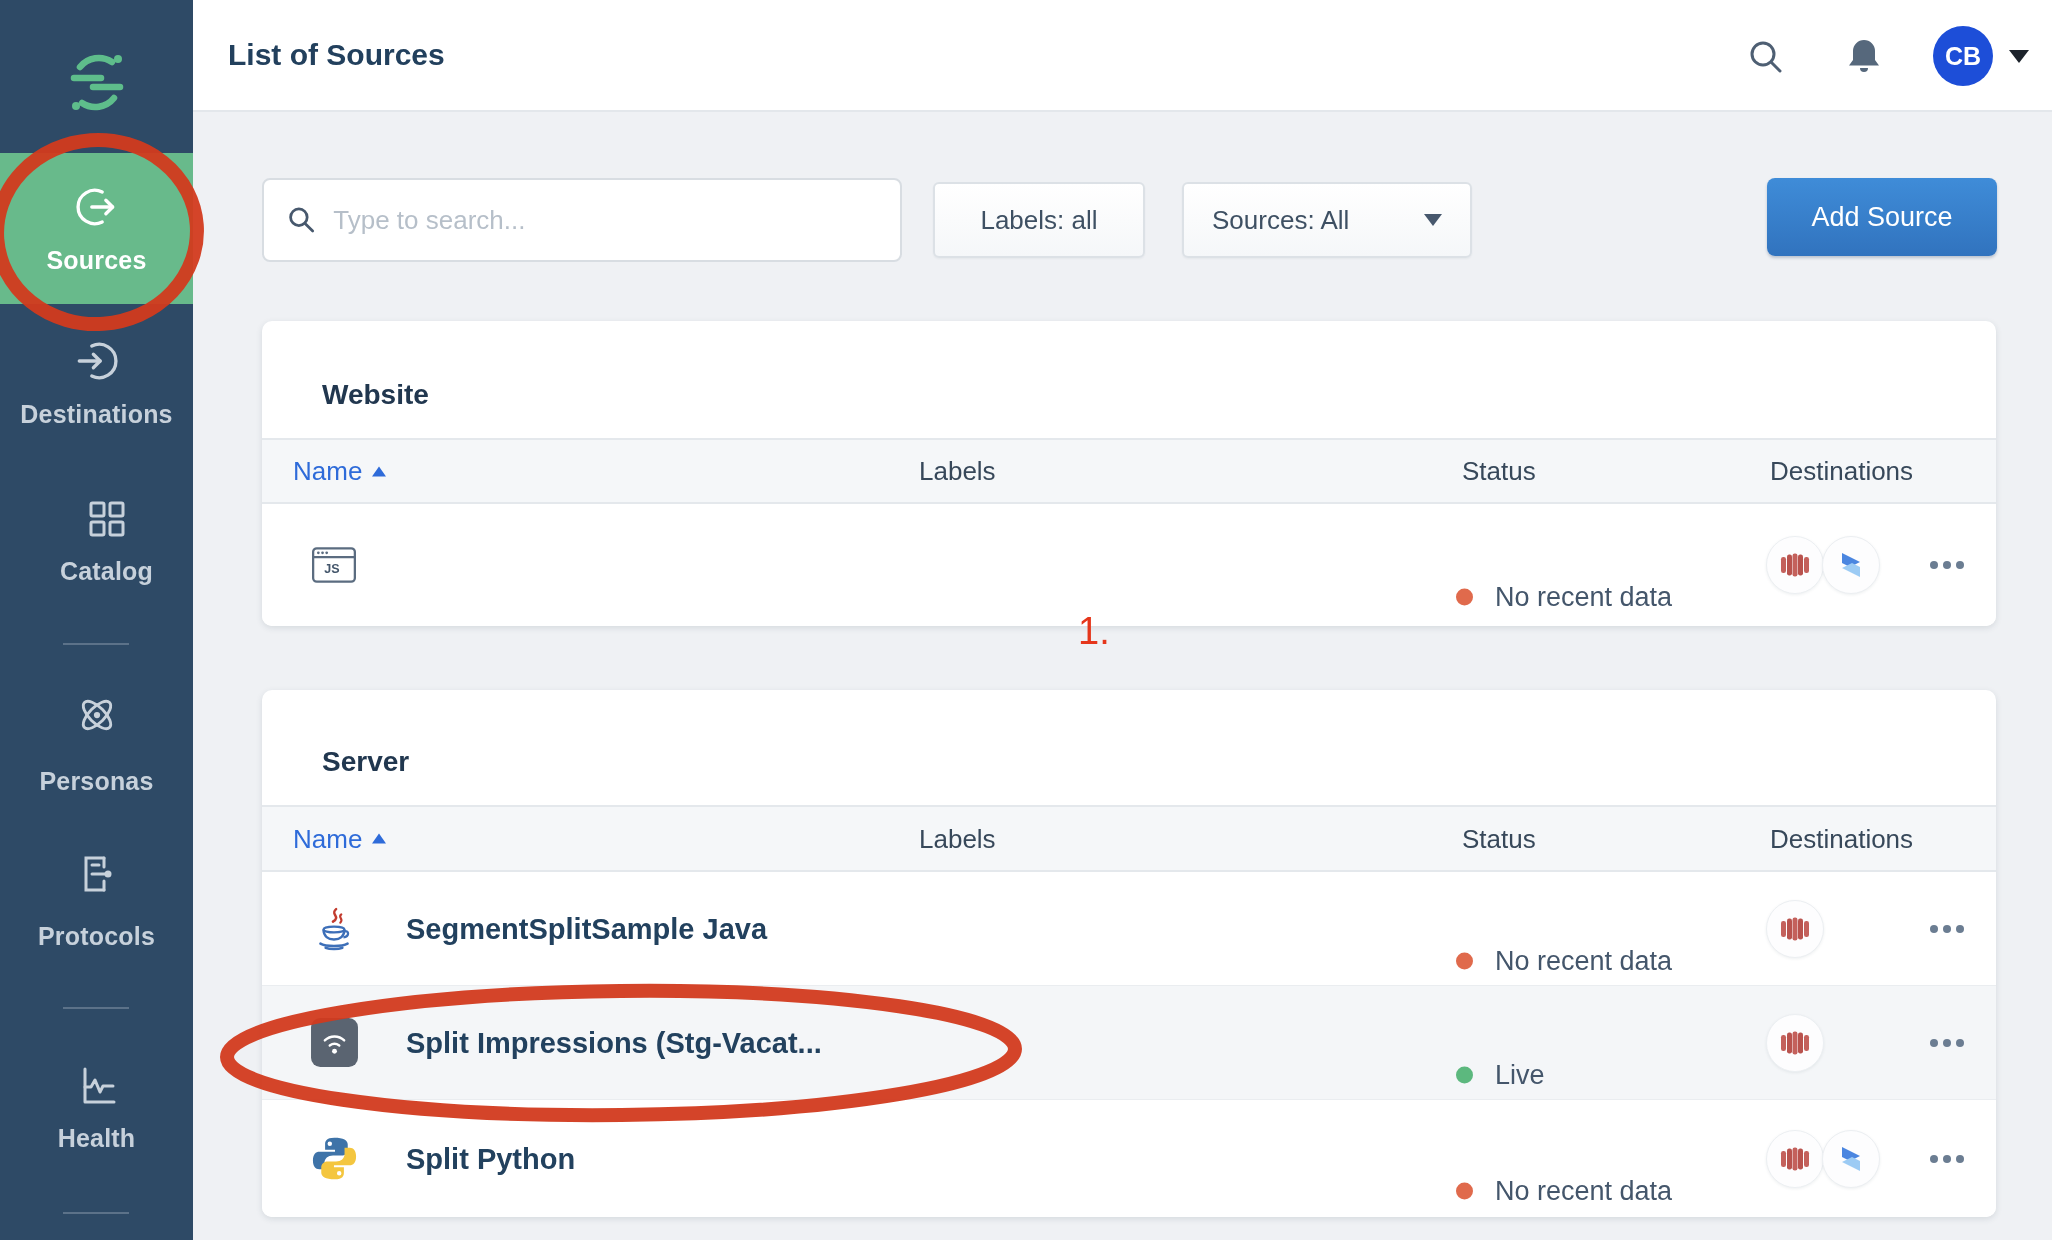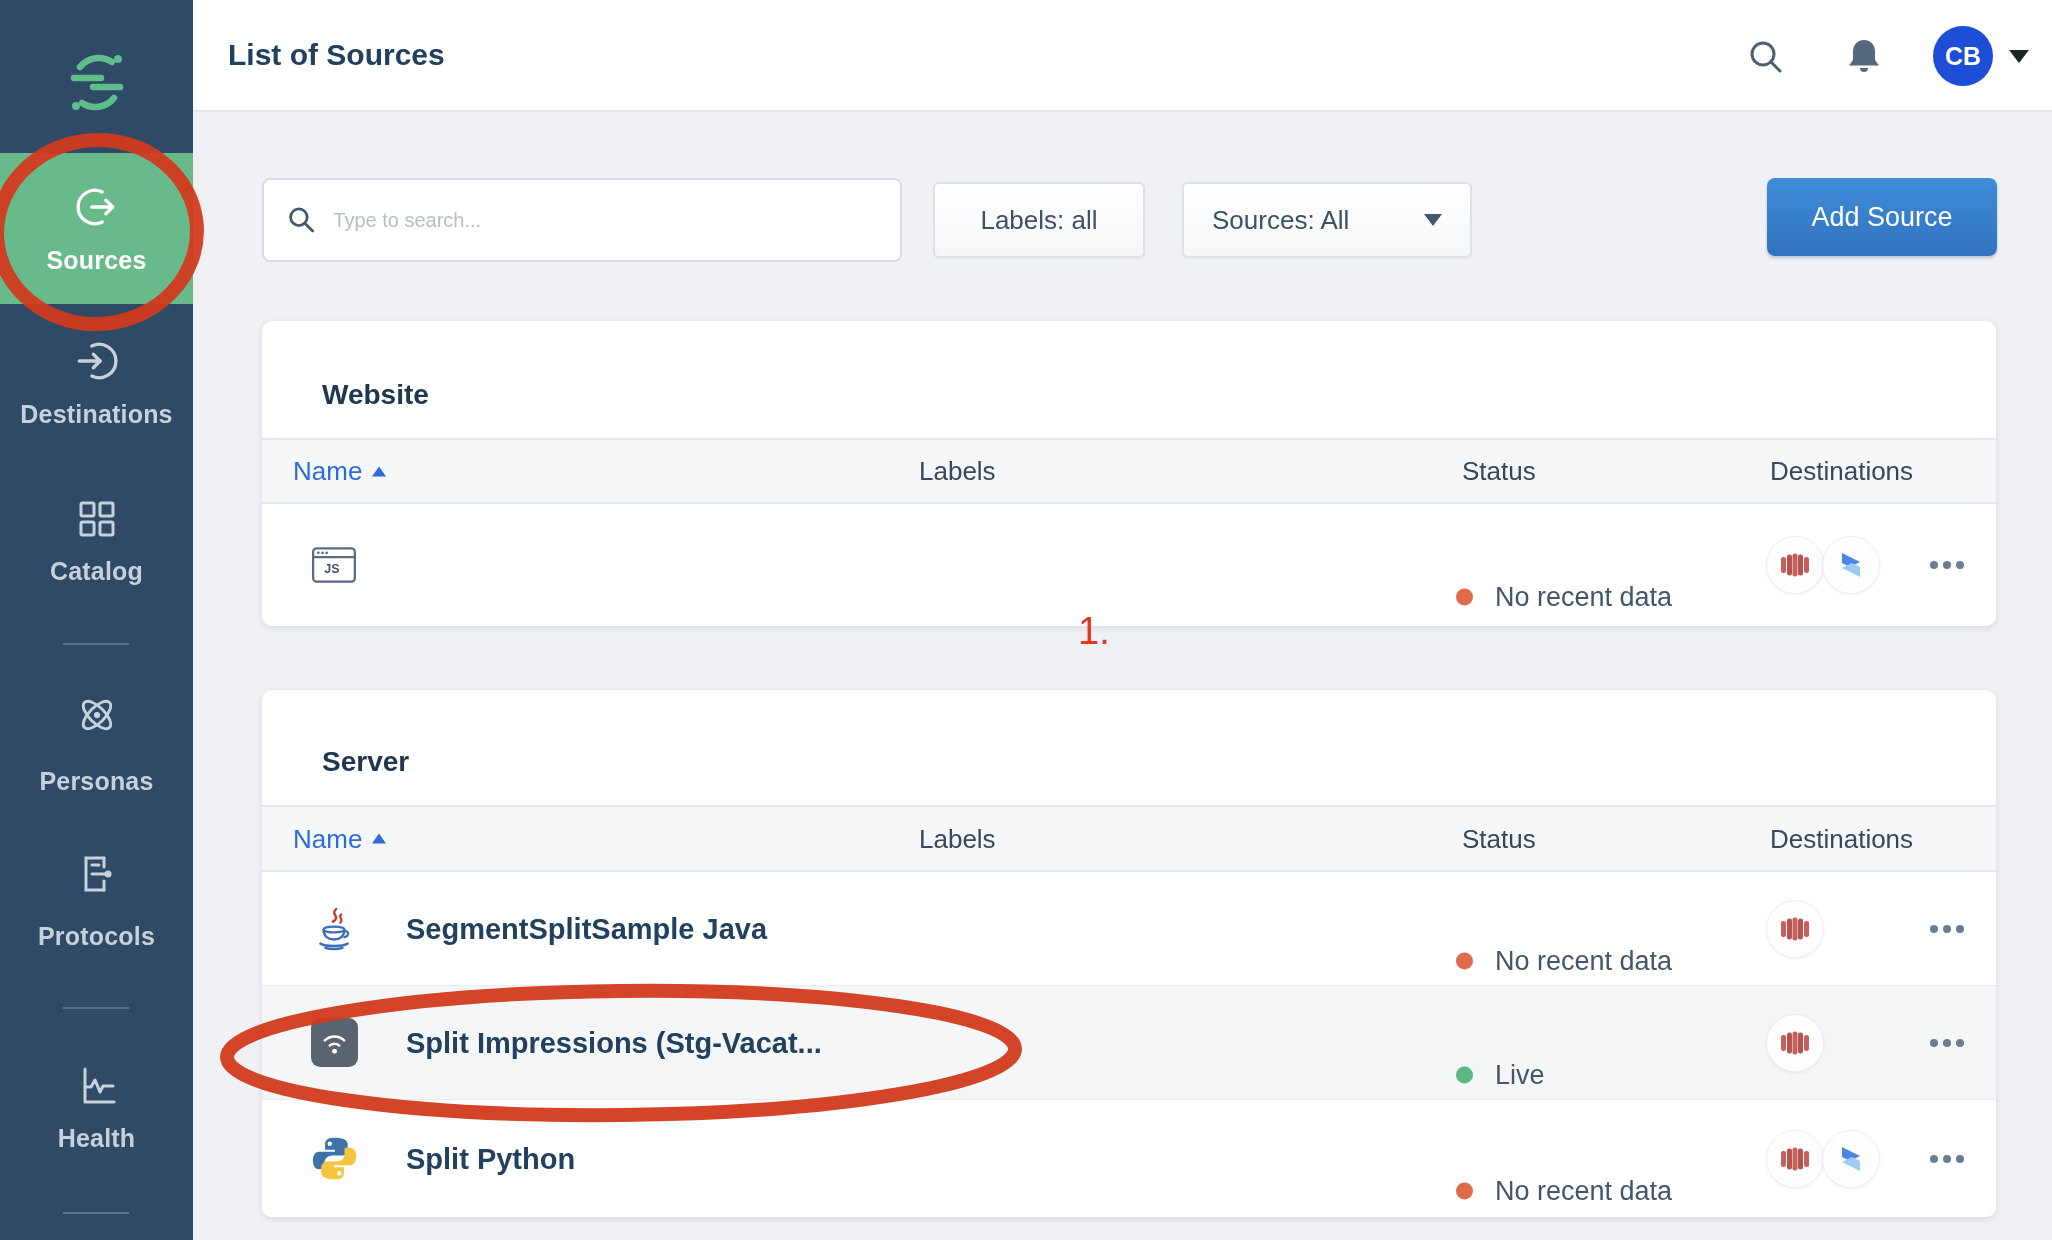--- a/index.html
+++ b/index.html
@@ -9,38 +9,38 @@
 
   
   .sidebar { position:absolute; left:0; top:0; width:193px; height:1240px; background:#2E4A66; z-index:5; }
   .logo { position:absolute; left:50%; transform:translateX(-50%); top:50px; width:64px; height:64px; }
   .nav-item { position:absolute; left:0; width:193px; display:flex; flex-direction:column; align-items:center; justify-content:center; gap:14px; cursor:pointer; }
   .nav-item .nav-label { font-size:25px; font-weight:600; color:#C7D1DB; letter-spacing:.2px; }
   .nav-item svg { display:block; }
   .nav-sources { top:153px; height:151px; background:#68BA8B; }
   .nav-sources .nav-label { color:#FFFFFF; }
   .nav-destinations { top:325px; height:115px; }
-  .nav-catalog { top:483px; height:115px; }
+  .nav-catalog { top:483px; height:115px;margin-left:10px; }
   .nav-personas { top:685px; height:115px;gap:27px; }
   .nav-protocols { top:843px; height:115px;gap:24px; }
   .nav-health { top:1050px; height:115px; }
   .side-divider { position:absolute; left:63px; width:66px; height:2px; background:#8494A6; opacity:.55; }
   .divider-1 { top:643px; } .divider-2 { top:1007px; } .divider-3 { top:1212px; }
 
   
   .header { position:absolute; left:193px; top:0; width:1859px; height:112px; background:#FFFFFF; border-bottom:2px solid #E3E7EB; z-index:2; }
   .page-title { position:absolute; left:35px; top:38px; font-size:30px; font-weight:600; color:#22405D; }
   .hdr-search { position:absolute; left:1553px; top:37px; width:40px; height:40px; cursor:pointer; }
   .hdr-bell { position:absolute; left:1650px; top:35px; width:42px; height:42px; cursor:pointer; }
   .avatar { position:absolute; left:1740px; top:26px; width:60px; height:60px; border-radius:50%; background:#1d4ed8; color:#FFFFFF; font-size:25px; font-weight:600; display:flex; align-items:center; justify-content:center; cursor:pointer; }
   .hdr-caret { position:absolute; left:1816px; top:50px; width:0; height:0; border-left:10px solid transparent; border-right:10px solid transparent; border-top:13px solid #1C232B; cursor:pointer; }
 
   
   .search-box { position:absolute; left:262px; top:178px; width:640px; height:84px; background:#FFFFFF; border:2px solid #D8DDE2; border-radius:8px; display:flex; align-items:center; padding:0 22px; gap:16px; }
-  .search-box input { border:none; outline:none; font-size:20px; color:#15803d; width:100%; font-family:"Liberation Sans", sans-serif; background:transparent; }
+  .search-box input { border:none; outline:none; font-size:26px; color:#15803d; width:100%; font-family:"Liberation Sans", sans-serif; background:transparent; }
   .search-box input::placeholder { color:#B6BFC9; }
   .filter-btn { position:absolute; top:182px; height:76px; background:linear-gradient(#FFFFFF,#F5F7F9); border:2px solid #DCE1E6; border-radius:6px; display:flex; align-items:center; justify-content:center; gap:18px; font-size:26px; color:#3E5063; cursor:pointer; box-shadow:0 1px 2px rgba(40,60,80,.05); }
   .labels-btn { left:933px; width:212px; }
   .status-btn { left:1182px; width:290px; padding:0 28px; justify-content:space-between; }
   .caret-down { width:0; height:0; border-left:9px solid transparent; border-right:9px solid transparent; border-top:12px solid #47586D; }
   .add-source { position:absolute; left:1767px; top:178px; width:230px; height:78px; background:linear-gradient(#3F8CD8,#3173BE); border:none; border-radius:8px; color:#FFFFFF; font-size:27px; font-weight:500; font-family:"Liberation Sans", sans-serif; cursor:pointer; box-shadow:0 2px 3px rgba(30,60,100,.25); }
 
   
   .card { position:absolute; left:262px; width:1734px; background:#FFFFFF; border-radius:10px; box-shadow:0 2px 6px rgba(40,60,80,.13); overflow:hidden; }
   .card-website { top:321px; height:305px; }

